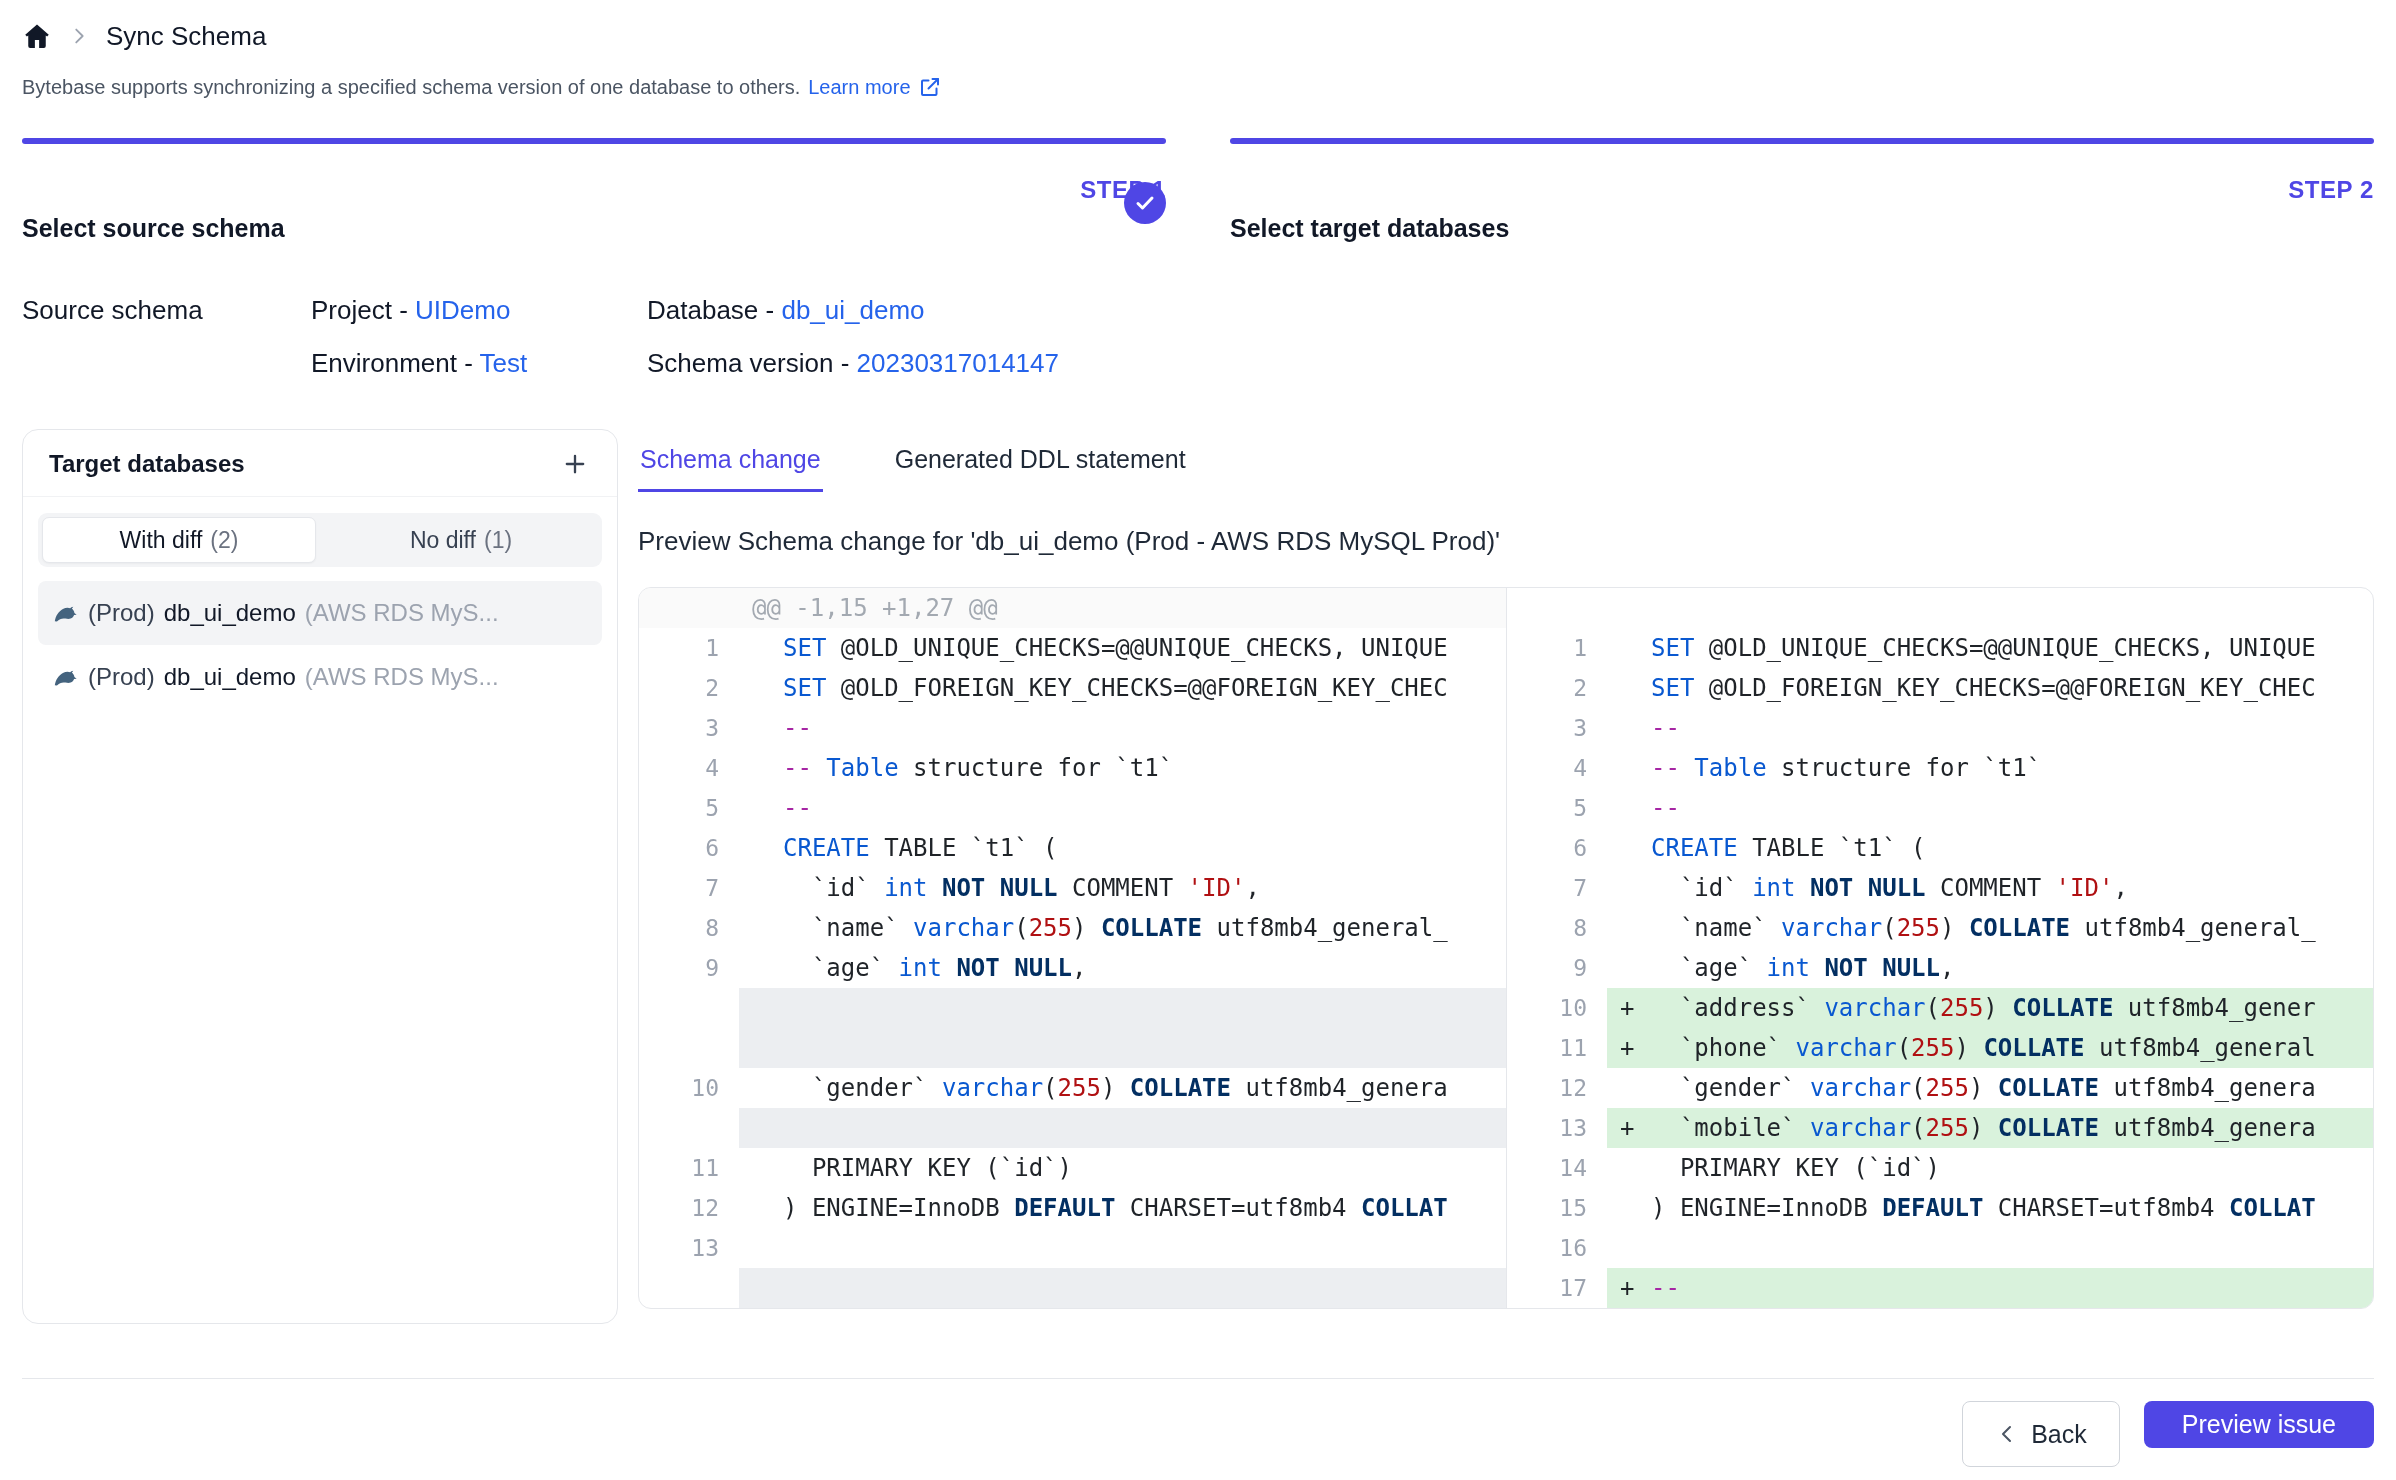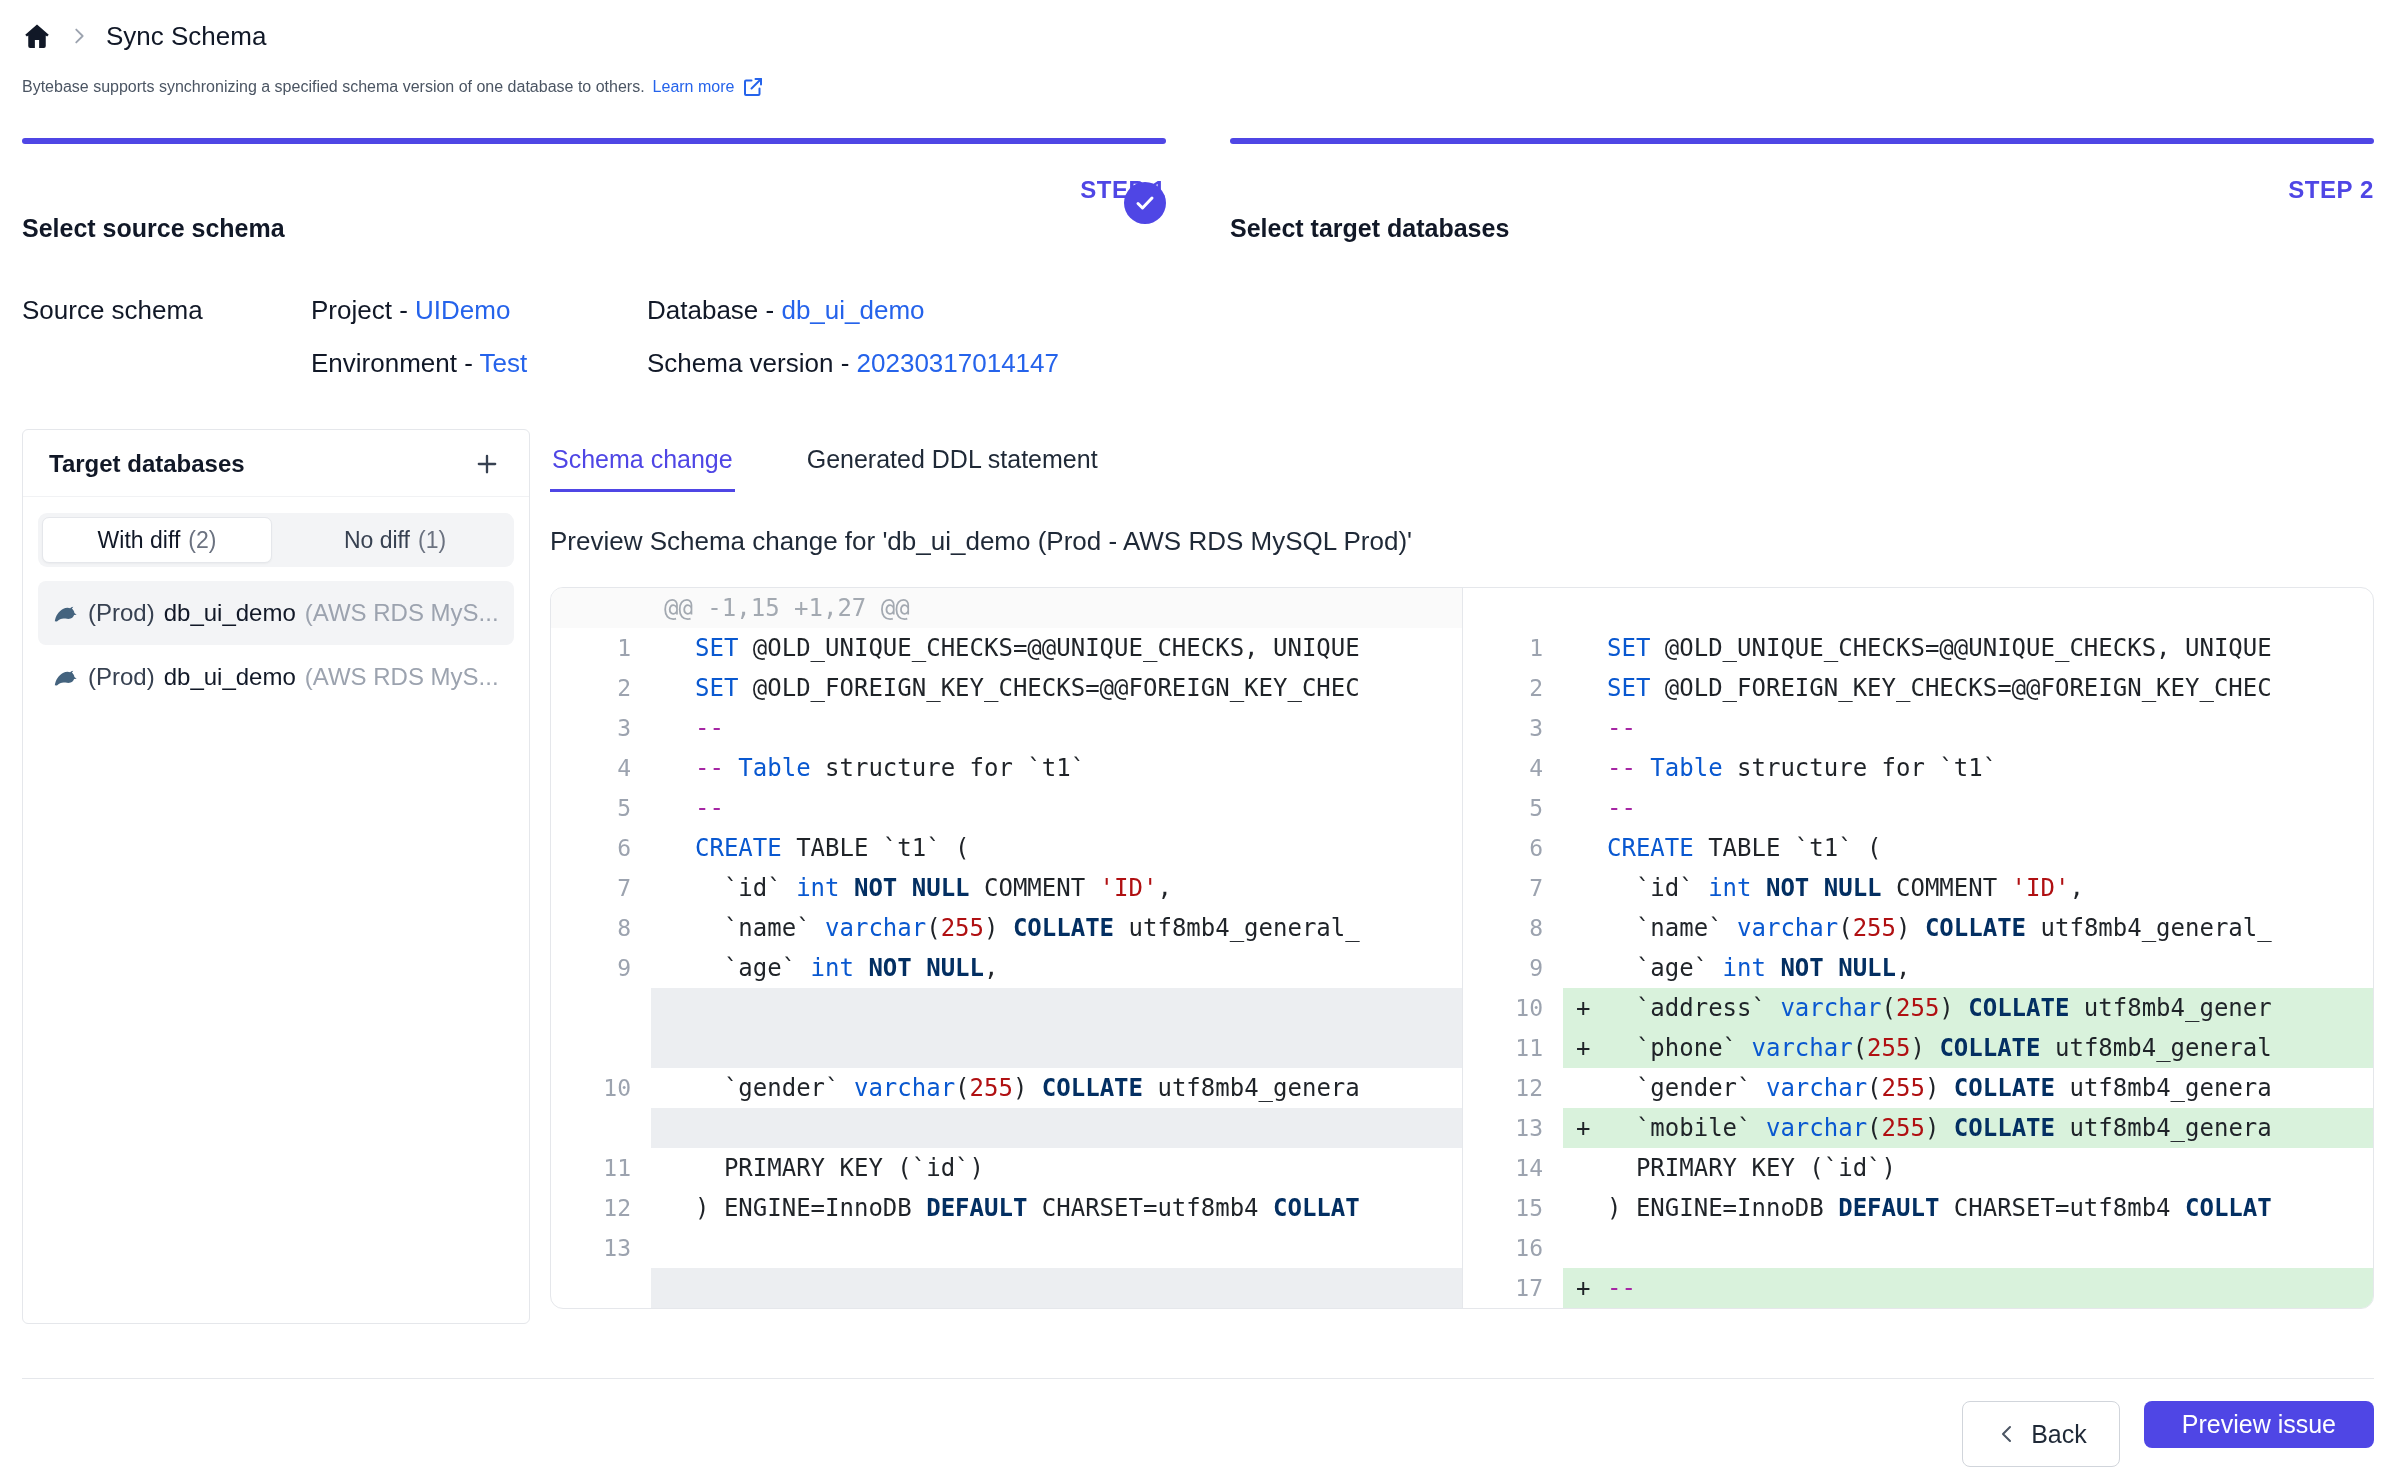--- a/index.html
+++ b/index.html
@@ -14,21 +14,21 @@
 
   
   .breadcrumb { display: flex; align-items: center; gap: 16px; height: 44px; }
   .bc-home { display: flex; cursor: pointer; color: #111827; }
   .bc-home svg { width: 30px; height: 30px; }
   .bc-sep { display: flex; color: #9ca3af; }
   .bc-sep svg { width: 22px; height: 22px; }
   .bc-title { font-size: 26px; font-weight: 500; color: #111827; }
 
   
-  .intro { margin-top: 16px; font-size: 16px; color: #4b5563; line-height: 30px; }
+  .intro { margin-top: 16px; font-size: 20px; color: #4b5563; line-height: 30px; }
   .learn-more { color: var(--link, #2563eb); font-weight: 500; margin-left: 8px; cursor: pointer;
     display: inline-flex; align-items: center; gap: 7px; text-decoration: none; }
   .learn-more svg { width: 24px; height: 24px; }
 
   
   .steps { margin-top: 36px; display: flex; gap: 64px; }
   .step { flex: 1; position: relative; }
   .step-bar { height: 6px; border-radius: 4px; background: var(--accent, #4f46e5); }
   .step-label { margin-top: 32px; font-size: 24px; font-weight: 700; letter-spacing: 0.6px; color: var(--accent, #4f46e5); text-align: right; }
   .step-title { margin-top: 10px; font-size: 25px; font-weight: 600; color: #111827; }
@@ -38,21 +38,21 @@
 
   
   .source-grid { margin-top: 52px; display: grid; grid-template-columns: 289px 336px auto;
     row-gap: 22px; font-size: 26px; color: #111827; align-items: baseline; }
   .link { color: var(--link, #2563eb); text-decoration: none; cursor: pointer; }
 
   
   .main { margin-top: 50px; display: flex; gap: 20px; }
 
   
-  .target-panel { width: 508px; flex: none; border: 1px solid #e5e7eb; border-radius: 6px;
+  .target-panel { width: 596px; flex: none; border: 1px solid #e5e7eb; border-radius: 16px;
     height: 895px; overflow: hidden; background: #fff; }
   .tp-header { display: flex; justify-content: space-between; align-items: center;
     padding: 18px 26px 16px 26px; border-bottom: 1px solid #f1f2f4; }
   .tp-title { font-size: 24px; font-weight: 600; color: #111827; }
   .tp-add { background: none; border: none; cursor: pointer; color: #374151; display: flex; padding: 2px; }
   .tp-add svg { width: 28px; height: 28px; }
   .seg { margin: 16px 15px 0; background: #f3f4f6; border-radius: 9px; padding: 4px; display: flex; gap: 8px; }
   .seg-btn { flex: 1; height: 46px; border: 1px solid transparent; background: transparent; border-radius: 7px;
     font-family: inherit; font-size: 23px; color: #374151; display: flex; align-items: center; justify-content: center;
     gap: 8px; cursor: pointer; }

